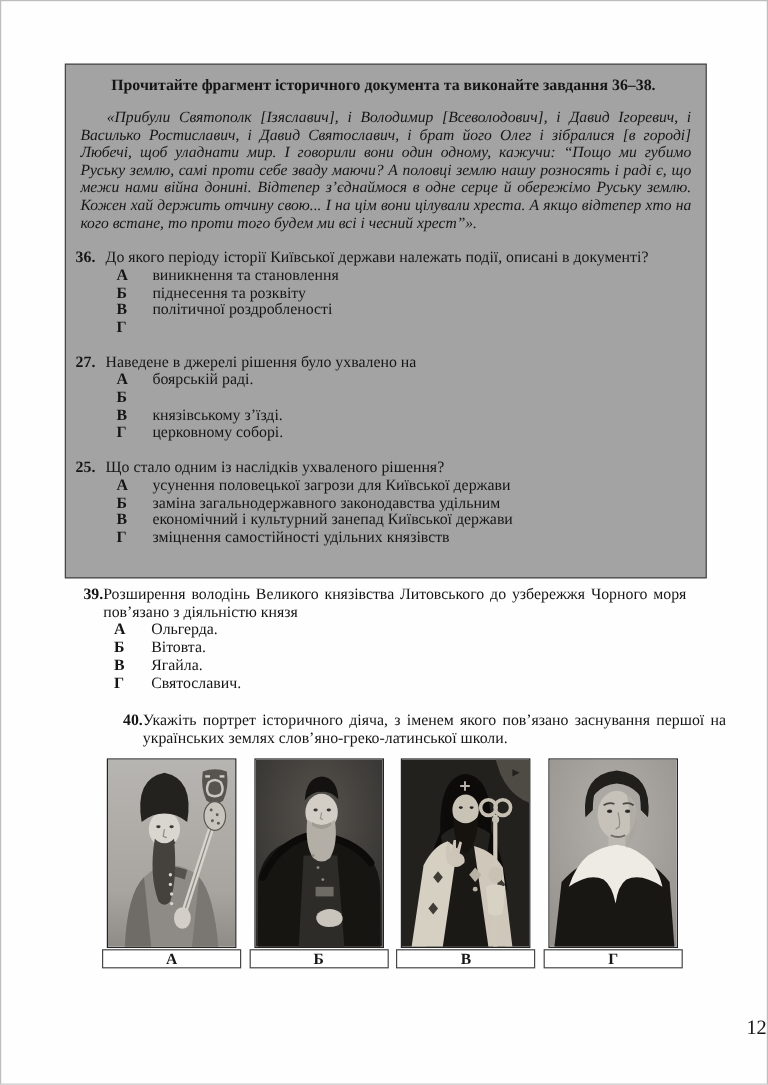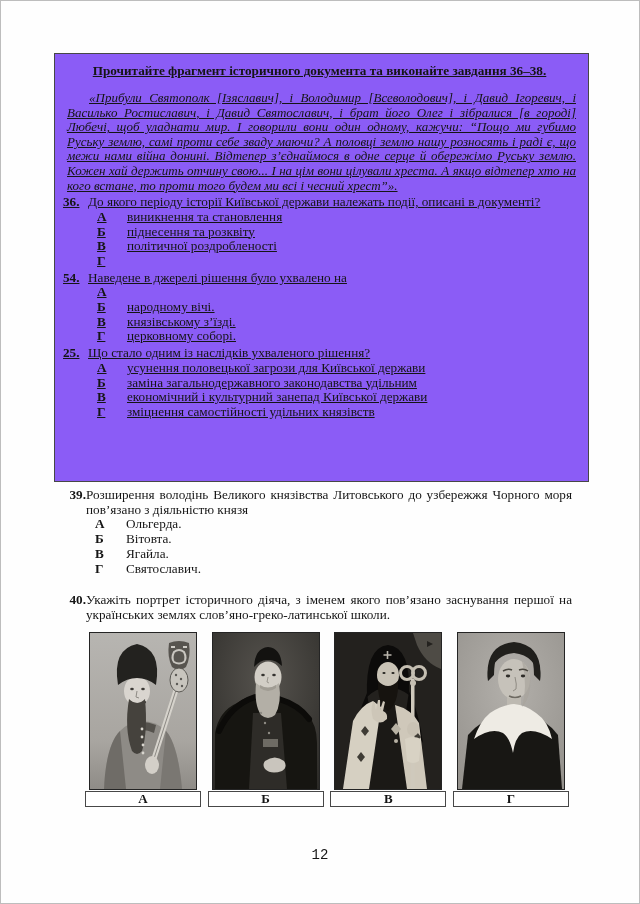--- a/index.html
+++ b/index.html
@@ -5,52 +5,52 @@
   html,body { margin:0; padding:0; background:#ffffff; }
   .page {
     position:relative; width:640px; height:904px; background:#fefefe;
     border:1px solid #bdbdbd; box-sizing:border-box;
     font-family:"Liberation Serif", serif; color:#151515;
     overflow:hidden;
   }
   .qbox {
     position:absolute; left:53px; top:52px; width:535px; height:429px;
     border:1px solid #474747; box-sizing:border-box;
-    padding:9px 12px 0 8px; background:#8b5cf6;text-decoration:underline;
+    padding:9px 12px 0 8px; background:#a3a3a3;
   }
   .box-title { font-size:13.2px; font-weight:bold; text-align:center; line-height:16px; }
   .quote {
     font-size:13px; font-style:italic; text-align:justify; line-height:14.6px;
     margin:12px 0 0 4px; text-indent:22px;
   }
-  .q { font-size:13.2px; line-height:14.7px; margin-top:2px; }
+  .q { font-size:13.2px; line-height:14.7px; margin-top:14px; }
   .q-row { display:flex; }
   .q-num { flex:none; width:25px; font-weight:bold; }
   .q-text { flex:1; text-align:justify; }
   .opt { display:flex; padding-left:34px; }
   .opt-letter { flex:none; width:30px; font-weight:bold; }
   .opt-text { flex:1; }
   .q-out { position:absolute; left:57px; width:514px; margin-top:0; }
   .q-out .q-num { width:28px;text-align:right; }
   .q-out .opt { padding-left:37px; }
   .q-out .opt-letter { width:31px; }
   #q39 { top:487px; }
-  #q40 { top:592px; }
+  #q40 { top:592px;margin-left:33px; }
   .figure-row {
     position:absolute; left:84px; top:631px; width:484px;
     display:flex; justify-content:space-between;
   }
   .fig { width:116px; }
   .photo { width:106px; height:156px; margin:0 auto; border:1px solid #242424; }
   .photo svg { display:block; }
   .plabel {
     height:16px; border:1px solid #474747; background:#ffffff; box-sizing:border-box;
     text-align:center; font-weight:bold; font-size:13px; line-height:14px; margin-top:1px;
   }
-  .page-num { position:absolute; left:0; right:0; top:846px; text-align:center; font-size:14px;font-family:Liberation Mono, monospace; }
+  .page-num { position:absolute; left:0; right:0; top:846px; text-align:right; font-size:17px; }
 </style>
 </head>
 <body>
 
 <div class="page">
 
   <div class="qbox">
     <div class="box-title">Прочитайте фрагмент історичного документа та виконайте завдання 36–38.</div>
     <p class="quote">«Прибули Святополк [Ізяславич], і Володимир [Всеволодович], і Давид Ігоревич, і Василько Ростиславич, і Давид Святославич, і брат його Олег і зібралися [в городі] Любечі, щоб уладнати мир. І говорили вони один одному, кажучи: “Пощо ми губимо Руську землю, самі проти себе зваду маючи? А половці землю нашу розносять і раді є, що межи нами війна донині. Відтепер з’єднаймося в одне серце й обережімо Руську землю. Кожен хай держить отчину свою... І на цім вони цілували хреста. А якщо відтепер хто на кого встане, то проти того будем ми всі і чесний хрест”».</p>
 
@@ -71,29 +71,29 @@
         <span class="opt-letter">В</span>
         <span class="opt-text">політичної роздробленості</span>
       </div>
       <div class="opt">
         <span class="opt-letter">Г</span>
       </div>
     </div>
 
     <div class="q">
       <div class="q-row">
-        <span class="q-num">54.</span>
+        <span class="q-num">27.</span>
         <span class="q-text">Наведене в джерелі рішення було ухвалено на</span>
       </div>
       <div class="opt">
         <span class="opt-letter">А</span>
+        <span class="opt-text">боярській раді.</span>
       </div>
       <div class="opt">
         <span class="opt-letter">Б</span>
-        <span class="opt-text">народному вічі.</span>
       </div>
       <div class="opt">
         <span class="opt-letter">В</span>
         <span class="opt-text">князівському з’їзді.</span>
       </div>
       <div class="opt">
         <span class="opt-letter">Г</span>
         <span class="opt-text">церковному соборі.</span>
       </div>
     </div>

